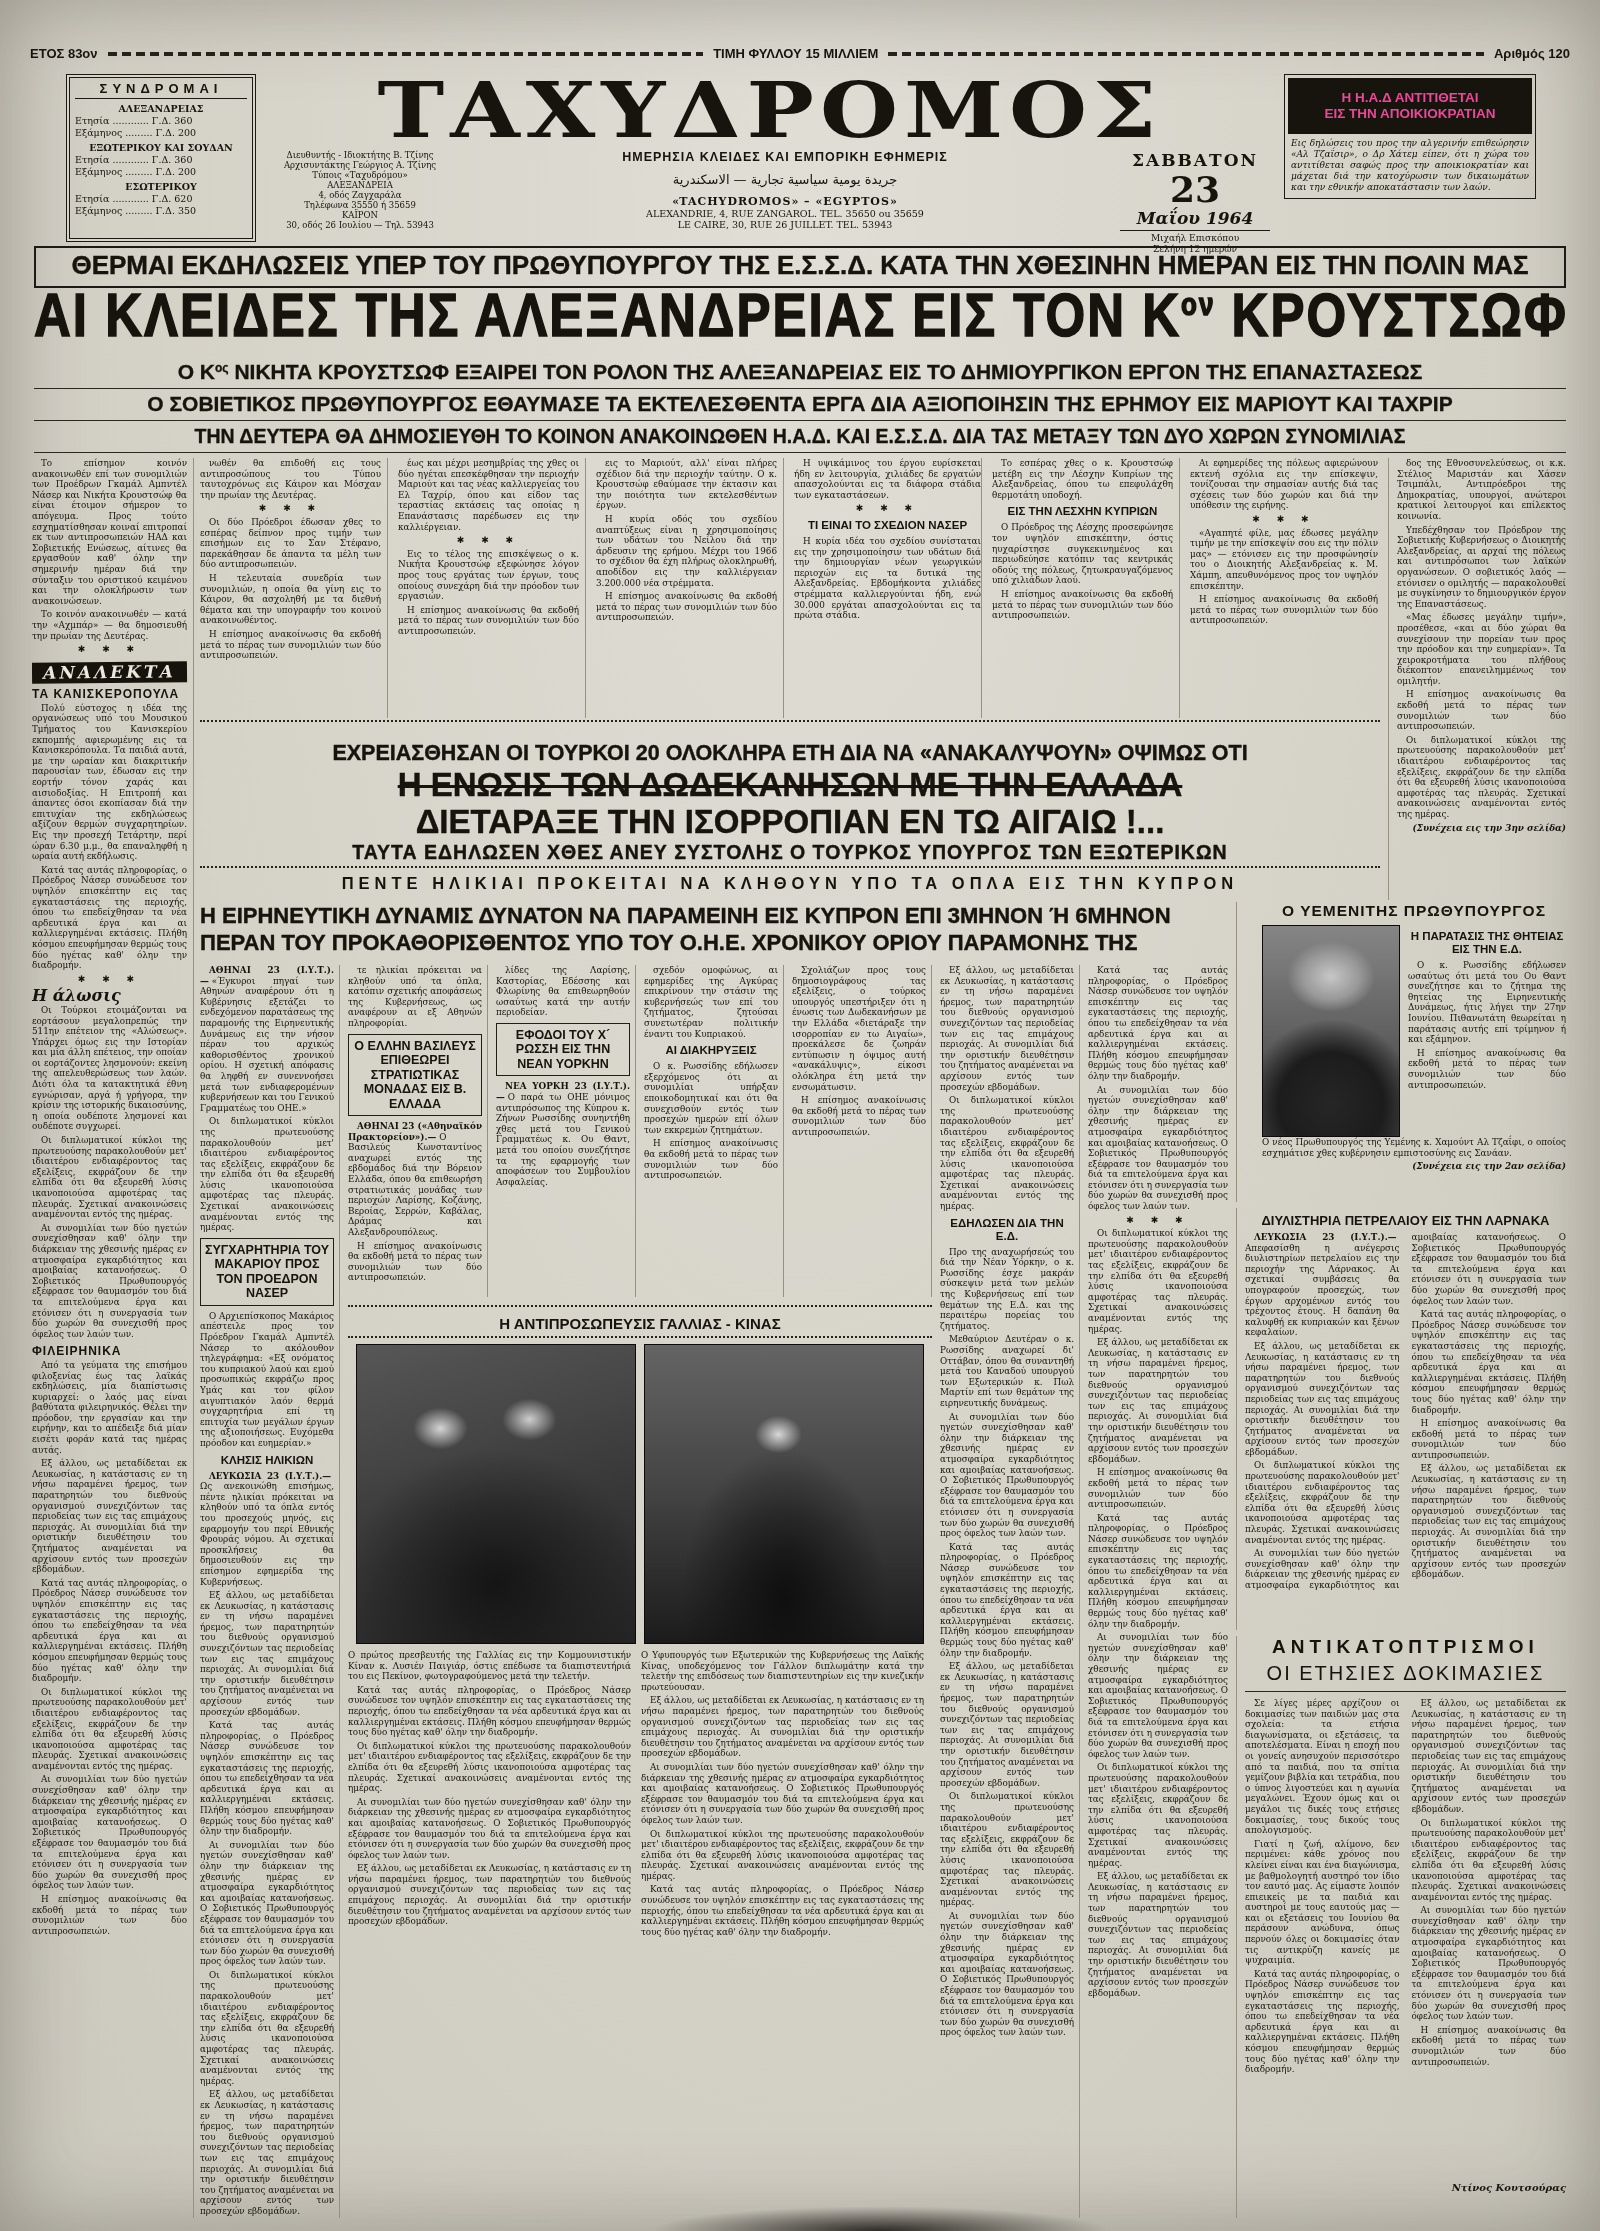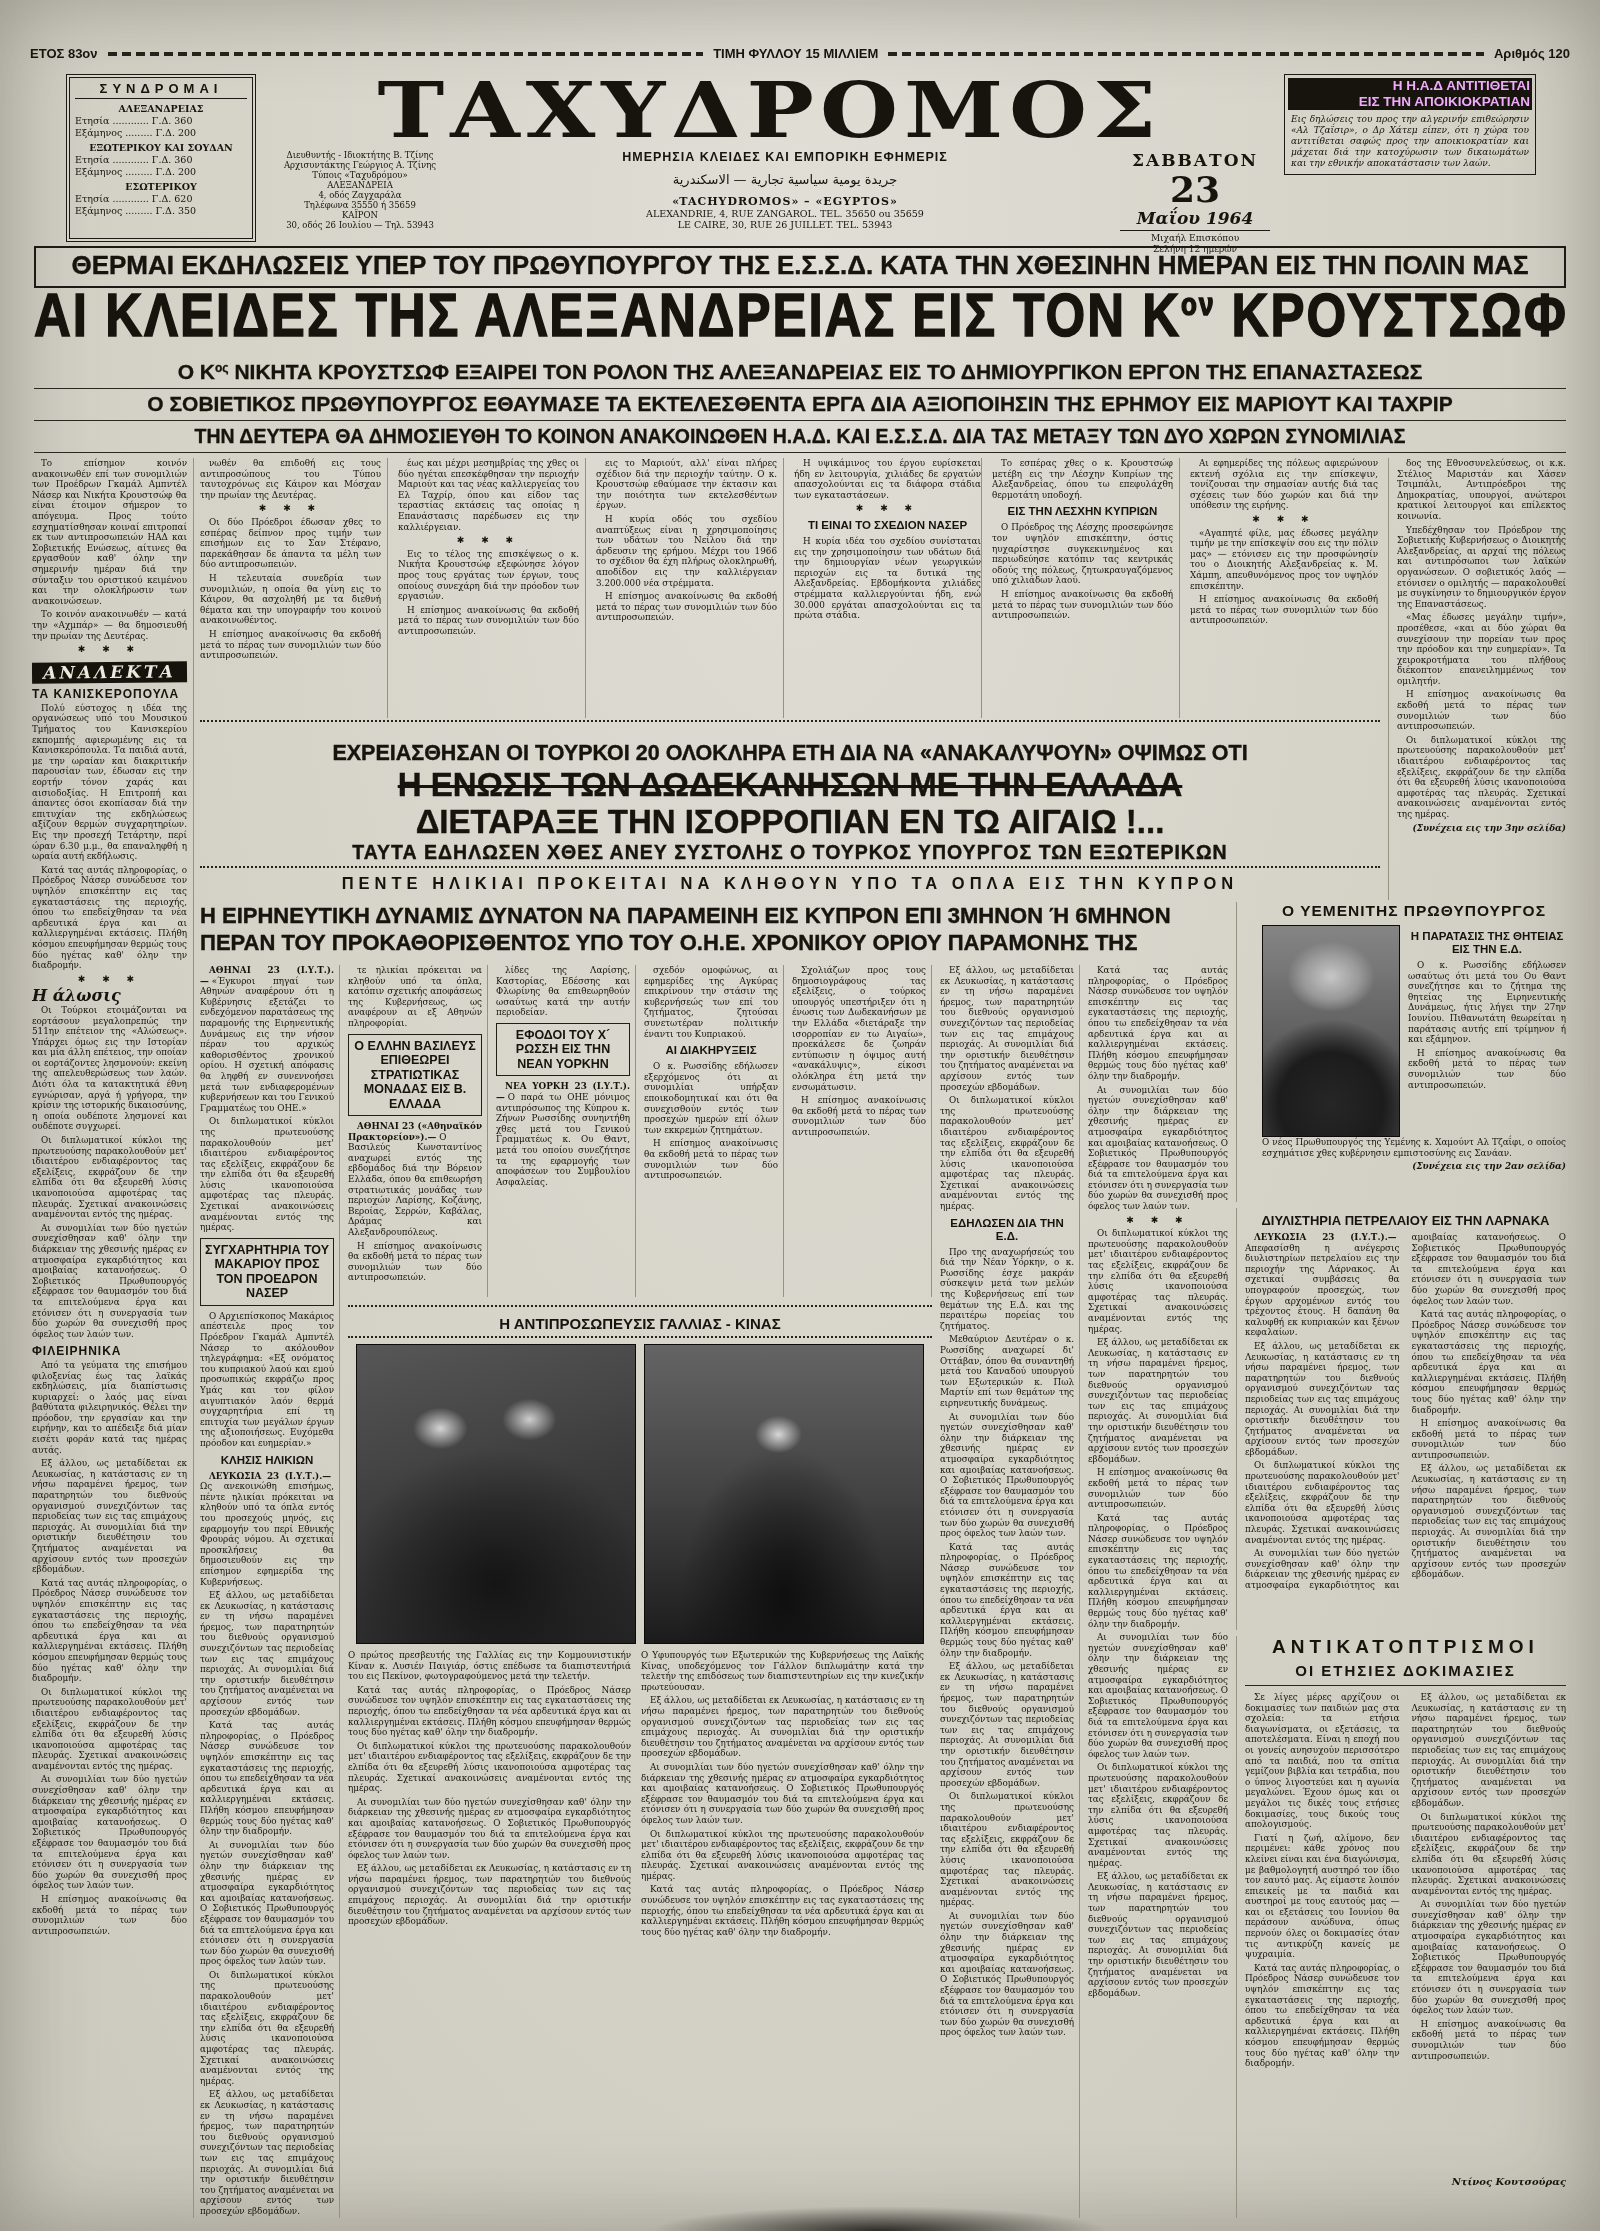--- a/index.html
+++ b/index.html
@@ -31,21 +31,21 @@
   .subtitle { font-weight:bold; font-size:12.5px; letter-spacing:1px; font-family:"Liberation Sans",sans-serif; }
   .arabic { font-family:"DejaVu Sans",sans-serif; font-size:13px; margin:8px 0; }
   .latin1 { font-weight:bold; font-size:11px; letter-spacing:1px; }
   .latin2 { font-size:9.5px; }
   .dateblock { width:150px; text-align:center; }
   .date-day { font-weight:bold; font-size:17px; letter-spacing:2px; }
   .date-num { font-weight:bold; font-size:36px; line-height:38px; }
   .date-my { font-weight:bold; font-style:italic; font-size:17px; border-bottom:1px solid #1d1914; padding-bottom:2px; margin-bottom:2px;}
   .date-sm { font-size:9px; line-height:11px; }
   .rbox { width:252px; flex:none; border:1px solid #1d1914; padding:3px; align-self:flex-start; }
-  .rbox-head { background:#17130d; color:#f0abfc; text-align:right; font-family:"Liberation Sans",sans-serif; font-weight:bold; font-size:13.5px; line-height:16px; padding:0 2px; }
+  .rbox-head { background:#17130d; color:#ec4899; text-align:center; font-family:"Liberation Sans",sans-serif; font-weight:bold; font-size:13.5px; line-height:16px; padding:12px 2px; }
   .rbox-body { font-size:9px; font-style:italic; line-height:11px; text-align:justify; padding:4px 3px 2px; }
 
   
   .rule-thin { border-top:1px solid #2b2720; height:0; }
 
   
   .band1 { font-family:"Liberation Sans",sans-serif; font-weight:bold; font-size:26px; text-align:center; white-space:nowrap; border:2px solid #1d1914; padding:2px 0 5px; -webkit-text-stroke:.4px #17130d; }
   .giant { font-family:"Liberation Sans",sans-serif; font-weight:bold; font-size:51px; text-align:center; white-space:nowrap; letter-spacing:2px; transform:scaleY(1.18); transform-origin:center; -webkit-text-stroke:1.3px #17130d; }
   .gsup { font-size:26px; vertical-align:18px; }
   .subh { font-family:"Liberation Sans",sans-serif; font-weight:bold; text-align:center; white-space:nowrap; -webkit-text-stroke:.3px #17130d; }
@@ -96,21 +96,21 @@
   .gal-head { font-family:"Liberation Sans",sans-serif; font-weight:bold; font-size:15px; text-align:center; padding:4px 0; border-bottom:2px dotted #26221b; margin-bottom:6px; }
   .gal-photos { display:flex; gap:8px; justify-content:center; margin-bottom:6px; }
   .gal-caps { display:flex; gap:10px; }
   .gal-caps > div { width:283px; }
 
   .yemhead { font-family:"Liberation Sans",sans-serif; font-weight:bold; font-size:15.5px; letter-spacing:1px; text-align:center; margin-bottom:5px; }
   .cont { text-align:right; font-weight:bold; font-style:italic; font-size:8.8px; }
 
   .twocol { column-count:2; column-gap:12px; }
   .antik-title { font-family:"Liberation Sans",sans-serif; font-weight:bold; font-size:19px; letter-spacing:5px; text-align:center; }
-  .antik-sub { font-family:"Liberation Sans",sans-serif; font-weight:bold; font-size:15px; letter-spacing:2px; text-align:center; margin:4px 0 6px; }
+  .antik-sub { font-family:"Liberation Sans",sans-serif; font-weight:normal; font-size:20px; letter-spacing:2px; text-align:center; margin:4px 0 6px; }
   .sig { text-align:right; font-weight:bold; font-style:italic; font-size:10px; margin-top:4px; }
 
   .smudge { position:absolute; left:650px; top:2206px; width:460px; height:25px;
     background:radial-gradient(ellipse at 50% 100%, rgba(12,10,6,.8), rgba(12,10,6,0) 70%); }
 </style>
 </head>
 <body>
 
 <div class="page">
 

